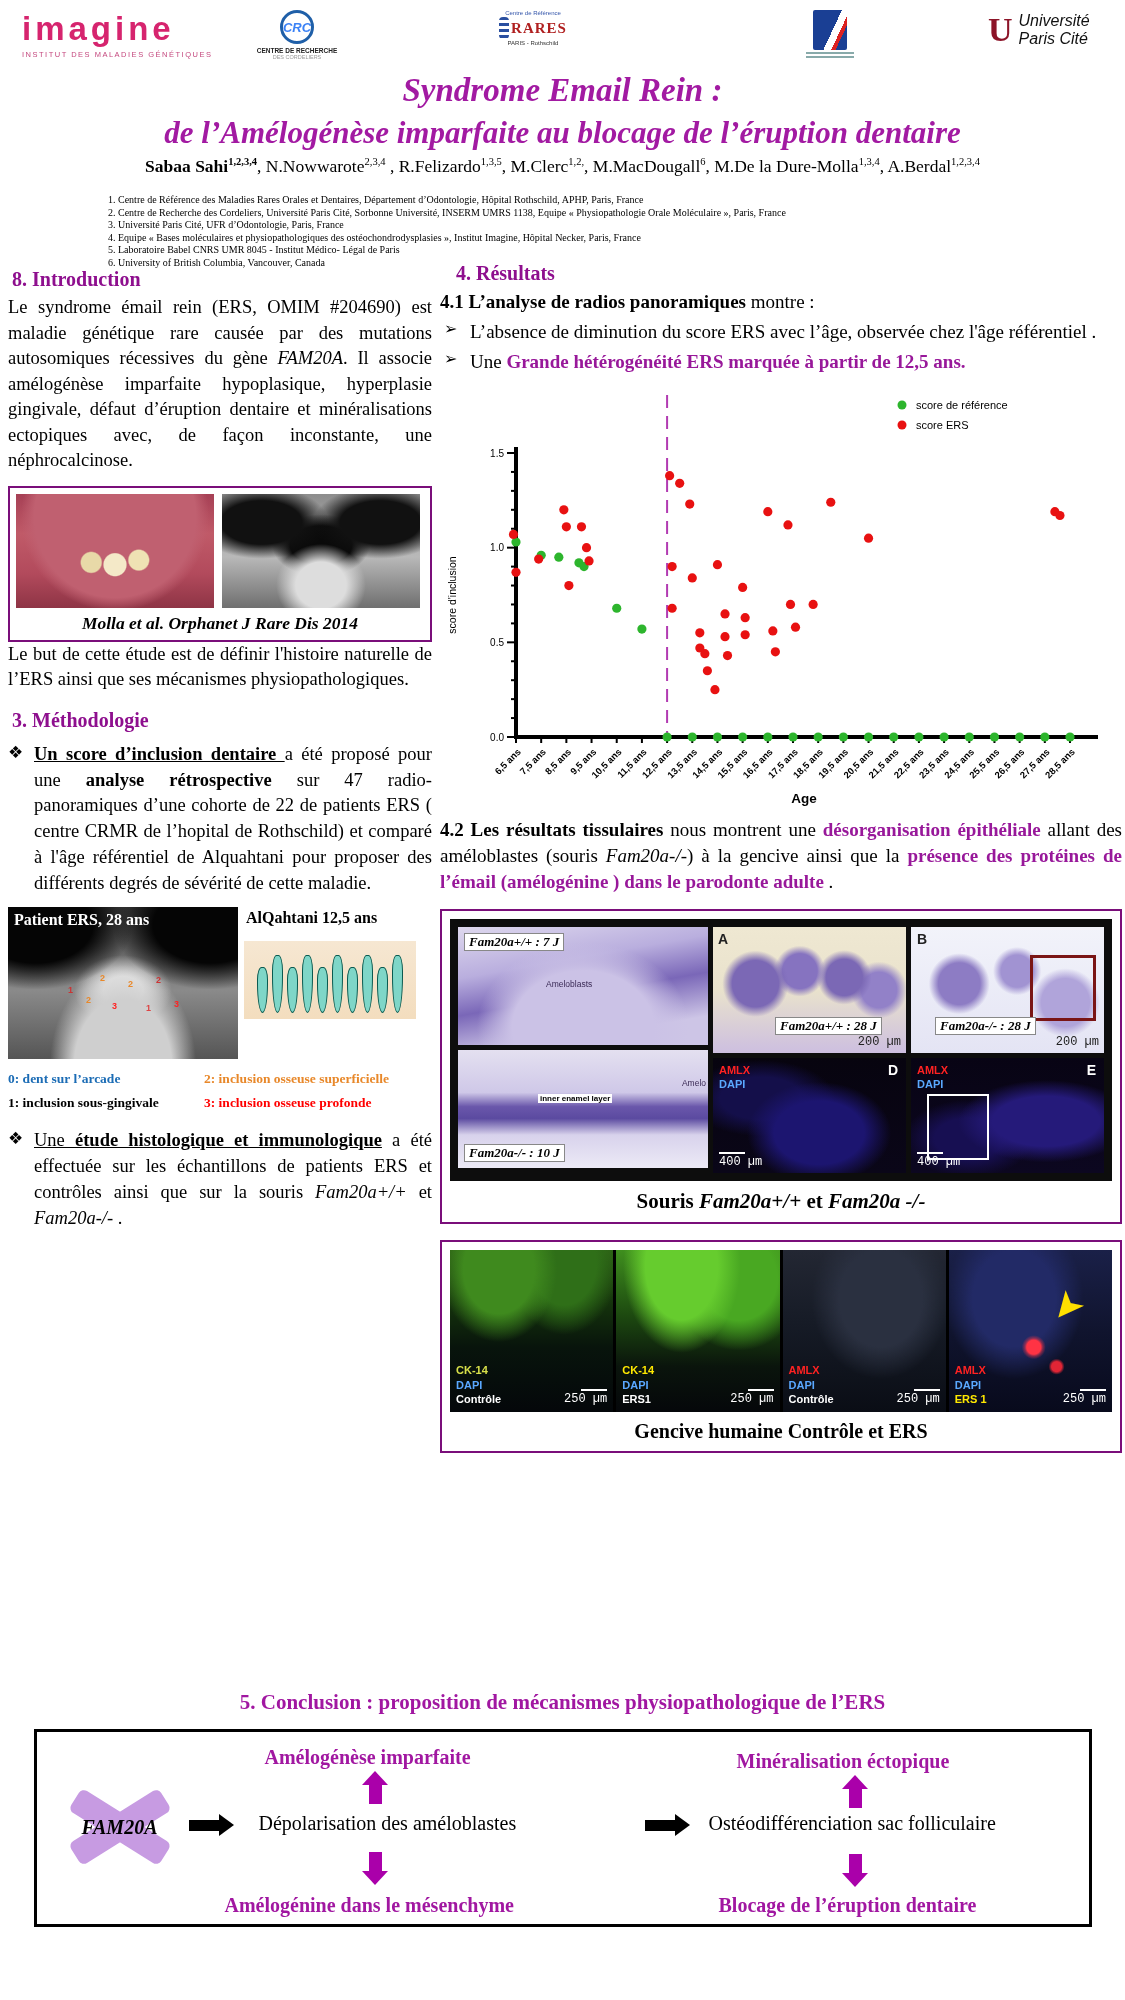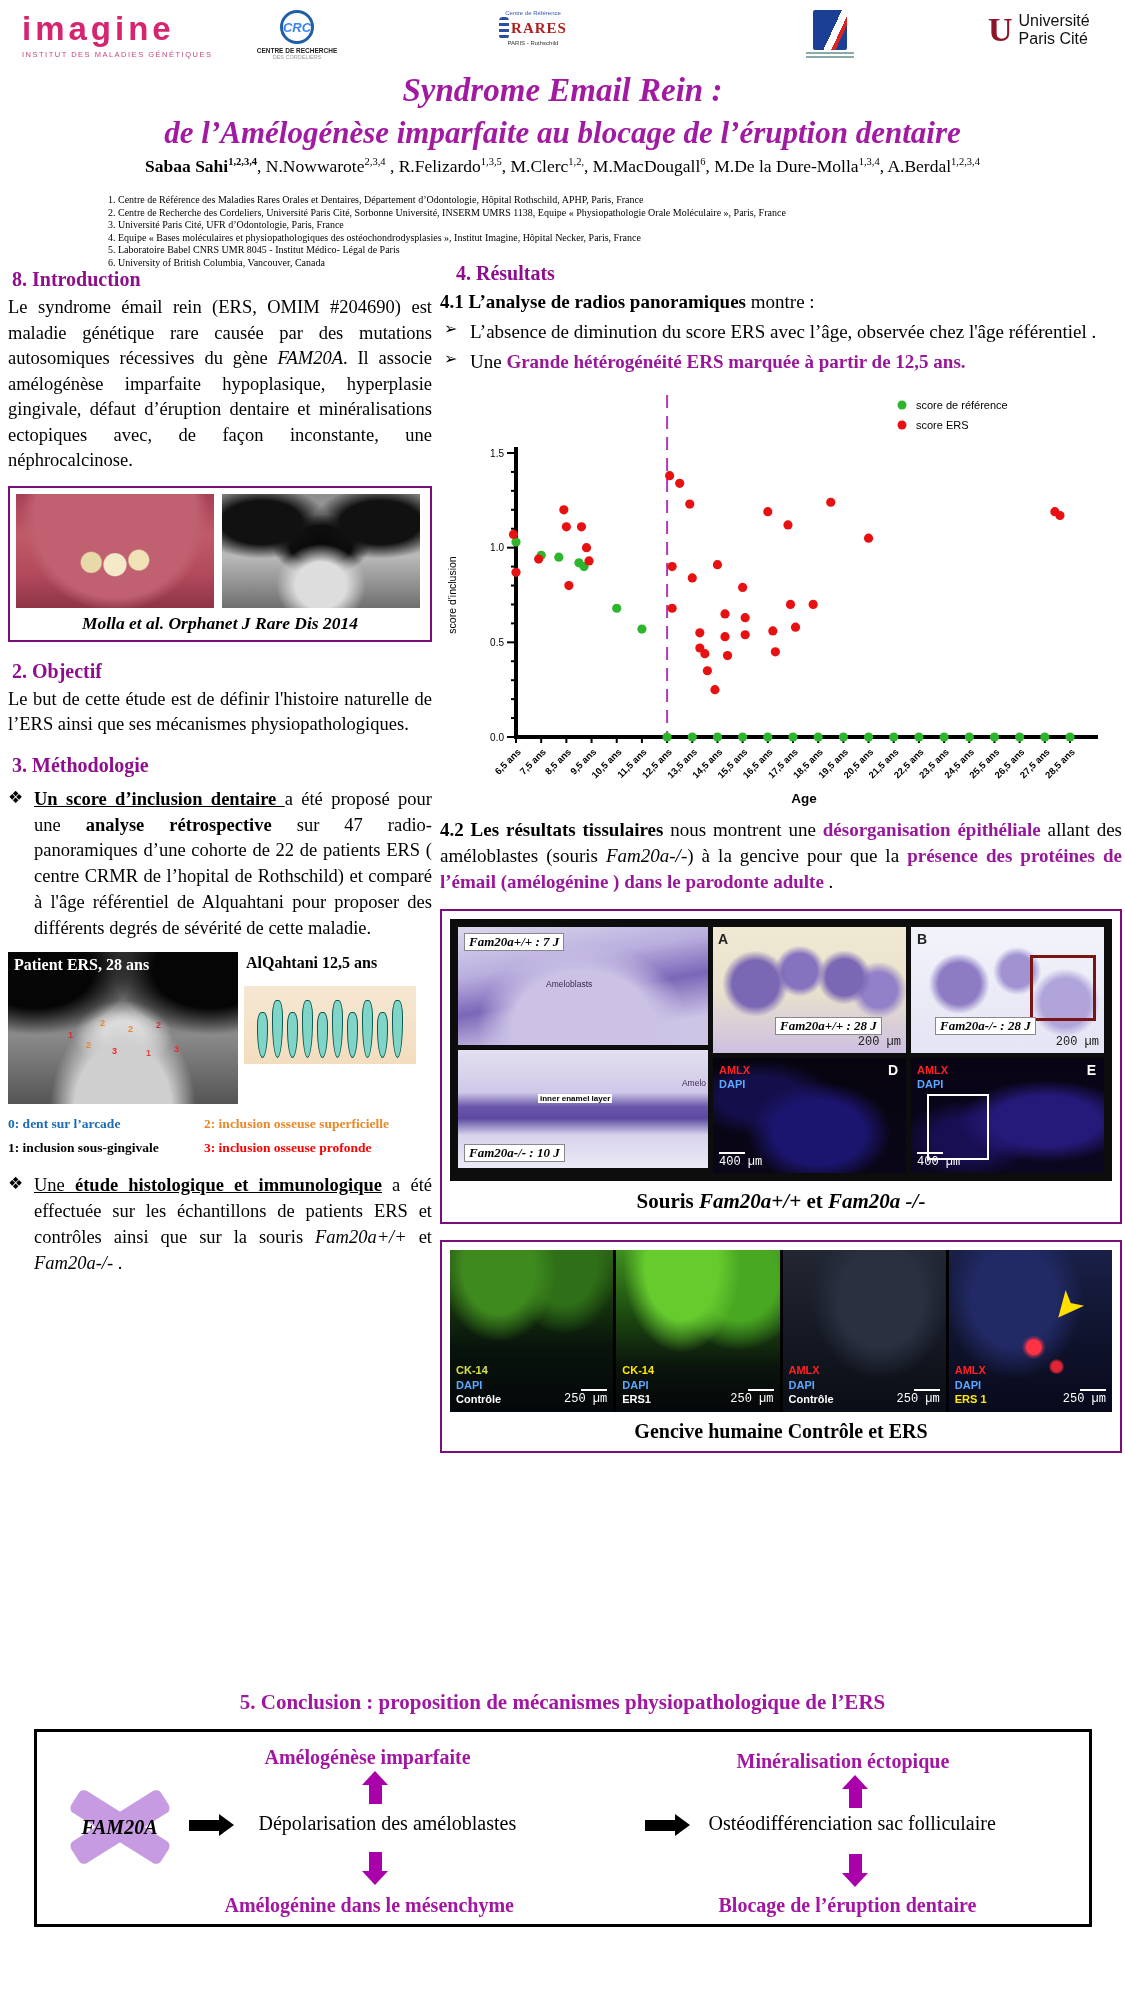--- a/index.html
+++ b/index.html
@@ -20,21 +20,21 @@
   .orares .row { display:flex; align-items:center; justify-content:center; gap:2px; margin-top:1px; }
   .orares .dna { width:10px; height:22px; background:
       repeating-linear-gradient(180deg,#2a4fa0 0 3px,#fff 3px 6px); border-radius:4px; }
   .orares .nm { font-family:"Liberation Serif",serif; font-weight:bold; color:#b02020; font-size:15px; letter-spacing:1px; }
   .orares .sub { font-family:"Liberation Sans",sans-serif; font-size:6px; color:#333; margin-top:1px; }
   .ministry { position:absolute; left:800px; top:4px; width:60px; text-align:center; }
   .ministry .sq { width:34px; height:40px; margin:0 auto; background:linear-gradient(115deg,#1a3f94 55%,#ffffff 55% 70%,#d22 70% 78%,#1a3f94 78%); border-radius:2px; }
   .ministry .ln { height:2px; background:#8aa; margin:2px 6px 0 6px; }
   .upc { position:absolute; left:988px; top:6px; display:flex; align-items:center; gap:6px; }
   .upc .mark { font-family:"Liberation Serif",serif; font-weight:bold; color:#8c1428; font-size:34px; line-height:1; }
-  .upc .txt { font-family:"Liberation Sans",sans-serif; font-size:16px; line-height:1.1; color:#111; }
+  .upc .txt { font-family:"Liberation Sans",sans-serif; font-size:16px; line-height:1.1; color:#111;font-style:italic; }
 
   
   #title { position:absolute; top:72px; left:0; width:1125px; text-align:center; color:#a21aa2; font-weight:bold; font-style:italic; }
   #title .t1 { font-size:33px; }
   #title .t2 { font-size:31px; margin-top:6px; }
   #authors { position:absolute; top:156px; left:0; width:1125px; text-align:center; font-size:17.5px; }
   #authors .lead { font-weight:bold; }
   #affils { position:absolute; top:194px; left:108px; width:940px; font-size:10px; line-height:1.26; }
 
   
@@ -227,21 +227,20 @@
   <p class="body"><span>Le syndrome émail rein (ERS, OMIM #204690) est maladie génétique rare causée par des mutations autosomiques récessives du gène </span><i>FAM20A</i><span>. Il associe amélogénèse imparfaite hypoplasique, hyperplasie gingivale, défaut d’éruption dentaire et minéralisations ectopiques avec, de façon inconstante, une néphrocalcinose.</span></p>
 
   <div class="molla">
     <div class="imgs">
       <div class="ph-mouth"></div>
       <div class="ph-pano"></div>
     </div>
     <div class="cap">Molla et al. Orphanet J Rare Dis 2014</div>
   </div>
 
-  <h2 class="sec" style="margin-top:18px;">2. Objectif</h2>
   <p class="body"> Le but de cette étude est de définir l'histoire naturelle de l’ERS ainsi que ses mécanismes physiopathologiques.</p>
 
   <h2 class="sec" style="margin-top:16px;">3. Méthodologie</h2>
 
   <div class="bullet">
     <span class="mk">❖</span>
     <div class="tx"><b class="bu">Un score d’inclusion dentaire </b><span>a été proposé pour une </span><b>analyse rétrospective</b><span> sur 47 radio-panoramiques d’une cohorte de 22 de patients ERS ( centre CRMR de l’hopital de Rothschild) et comparé à l'âge référentiel de Alquahtani pour proposer des différents degrés de sévérité de cette maladie.</span></div>
   </div>
 
   <div class="methfigs">
@@ -425,21 +424,21 @@
         <circle cx="614.8909090909091" cy="130.69333333333333" r="4.6" fill="#e81111"></circle>
         <circle cx="619.9272727272728" cy="134.48000000000002" r="4.6" fill="#e81111"></circle>
         <circle cx="462" cy="24" r="4.5" fill="#2db52d"></circle>
         <text x="476" y="28" font-size="11" font-family="Liberation Sans, sans-serif">score de référence</text>
         <circle cx="462" cy="44" r="4.5" fill="#e81111"></circle>
         <text x="476" y="48" font-size="11" font-family="Liberation Sans, sans-serif">score ERS</text>
         <text x="364" y="422" text-anchor="middle" font-size="13.5" font-weight="bold" font-family="Liberation Sans, sans-serif">Age</text>
         <text x="16" y="214" font-size="10.5" font-family="Liberation Sans, sans-serif" text-anchor="middle" transform="rotate(-90 16 214)">score d'inclusion</text>
       </svg></div>
 
-  <p class="body" style="font-size:19px;"><b>4.2 Les résultats tissulaires</b><span> nous montrent une </span><span class="hl">désorganisation épithéliale</span><span> allant des améloblastes (souris </span><i>Fam20a-/-</i><span>)  à la gencive pour que la </span><span class="hl">présence des protéines de l’émail (amélogénine ) dans le parodonte adulte</span><span> .</span></p>
+  <p class="body" style="font-size:19px;"><b>4.2 Les résultats tissulaires</b><span> nous montrent une </span><span class="hl">désorganisation épithéliale</span><span> allant des améloblastes (souris </span><i>Fam20a-/-</i><span>)  à la gencive ainsi que la </span><span class="hl">présence des protéines de l’émail (amélogénine ) dans le parodonte adulte</span><span> .</span></p>
 
   <div class="panelbox">
     <div class="mouse-inner">
       <div class="mcolL">
         <div class="mp histo1">
           <span class="hlabel" style="left:6px; top:6px;">Fam20a+/+ : 7 J</span>
           <span class="anno" style="left:88px; top:52px; color:#3a2a55;">Ameloblasts</span>
         </div>
         <div class="mp histo2">
           <span class="anno" style="right:2px; top:28px; color:#3a2a55;">Amelo</span>

